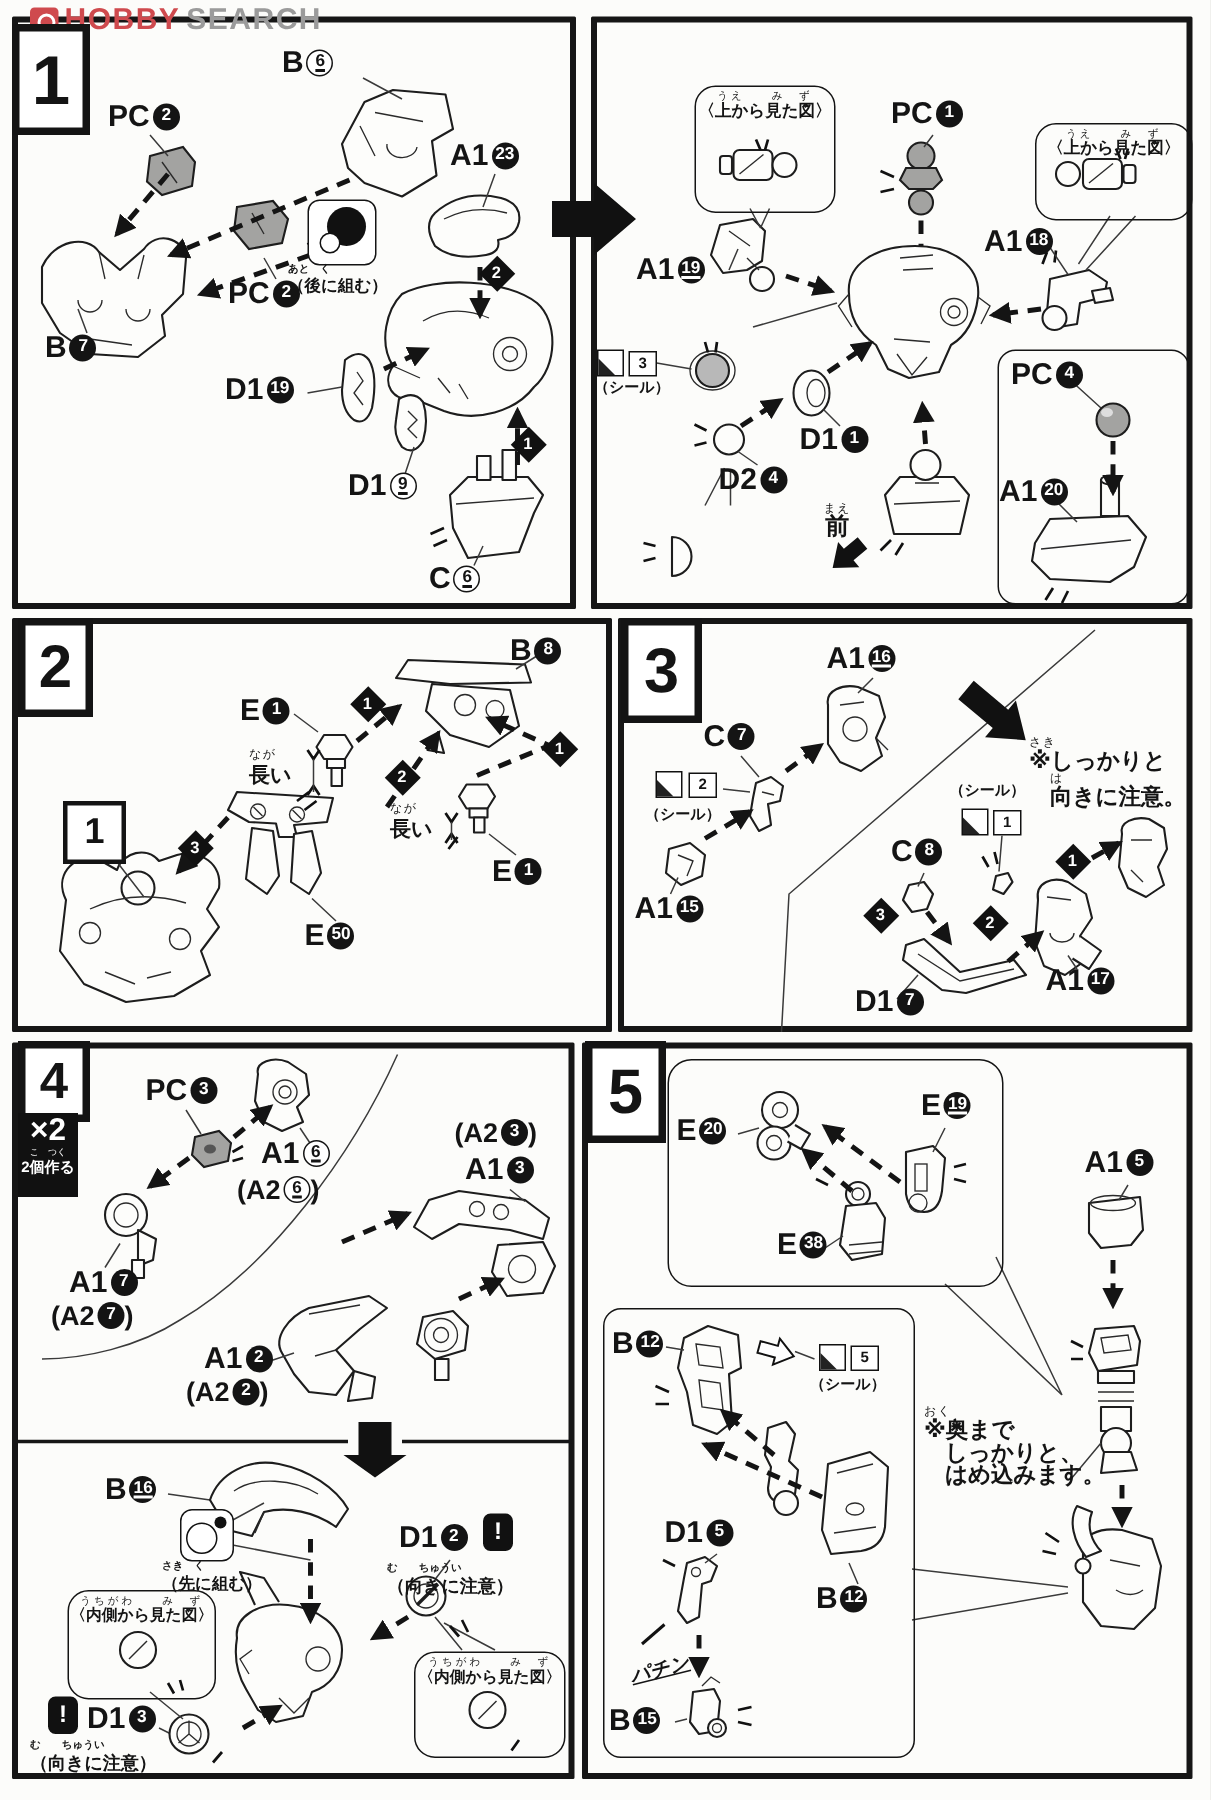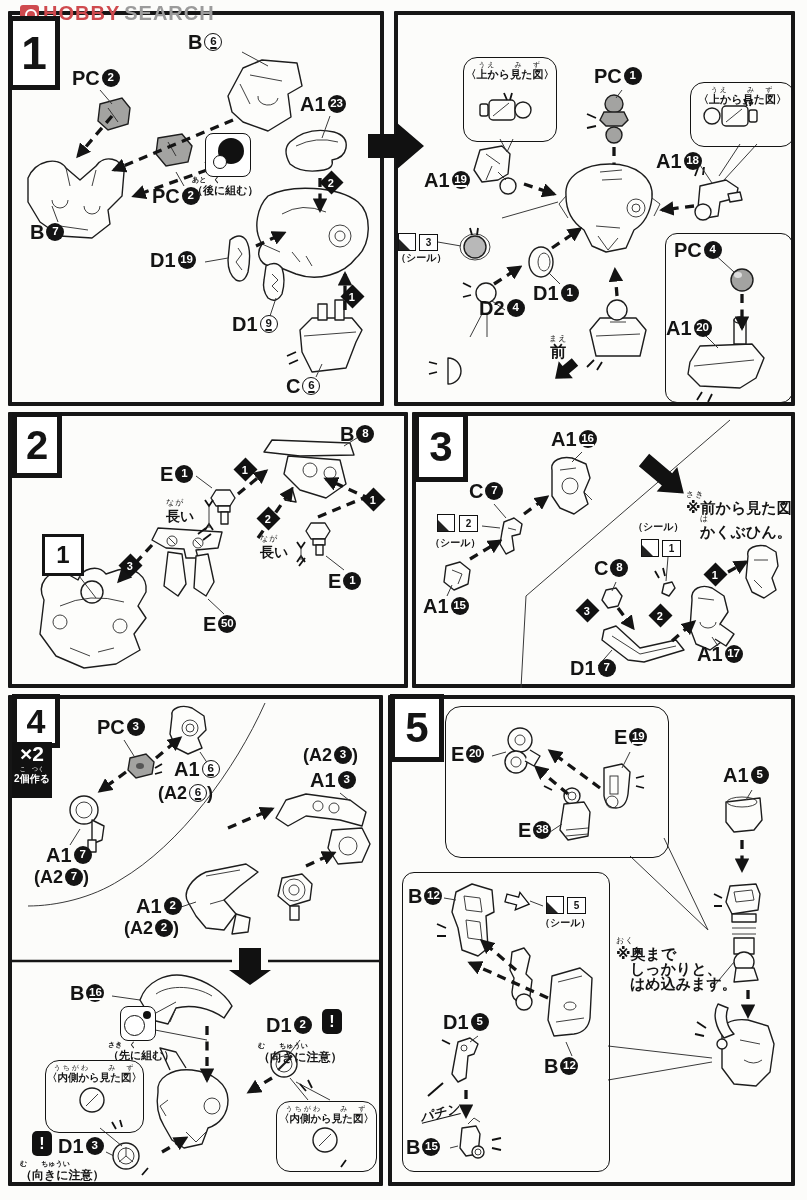--- a/index.html
+++ b/index.html
@@ -421,21 +421,21 @@
       <span>A1</span>
       <span class="circ solid">18</span>
     </div>
   <div class="seal" style="left:398px;top:233px;"></div>
   <div class="chip" style="left:419px;top:234px;">3</div>
   <div class="jp" style="left:396px;top:251px;font-size:10px;"><span>（シール）</span></div>
   <div class="pl" style="left:533px;top:283px">
       <span>D1</span>
       <span class="circ solid">1</span>
     </div>
-  <div class="pl" style="left:479px;top:298px">
+  <div class="pl" style="left:479px;top:310px">
       <span>D2</span>
       <span class="circ solid">4</span>
     </div>
   <div class="note" style="left:549px;top:334px;text-align:center;">
     <span class="furi">まえ</span>
     <span class="main" style="font-size:16px;font-weight:700;">前</span>
   </div>
   <div class="roundbox" style="left:665px;top:233px;width:126px;height:168px;"></div>
   <div class="pl" style="left:674px;top:240px">
       <span>PC</span>
@@ -494,25 +494,25 @@
     </div>
   <div class="seal" style="left:437px;top:514px;"></div>
   <div class="chip" style="left:459px;top:515px;">2</div>
   <div class="jp" style="left:430px;top:536px;font-size:10px;"><span>（シール）</span></div>
   <div class="pl" style="left:423px;top:596px">
       <span>A1</span>
       <span class="circ solid">15</span>
     </div>
   <div class="note" style="left:686px;top:490px">
     <span class="furi">さき</span>
-    <span class="main">※前から見た図</span>
+    <span class="main">※しっかりと</span>
   </div>
   <div class="note" style="left:700px;top:514px">
     <span class="furi">は</span>
-    <span class="main">かくぶひん。</span>
+    <span class="main">向きに注意。</span>
   </div>
   <div class="jp" style="left:633px;top:520px;font-size:10px;"><span>（シール）</span></div>
   <div class="seal" style="left:641px;top:539px;"></div>
   <div class="chip" style="left:662px;top:540px;">1</div>
   <div class="pl" style="left:594px;top:558px">
       <span>C</span>
       <span class="circ solid">8</span>
     </div>
   <div class="pl" style="left:570px;top:658px">
       <span>D1</span>

